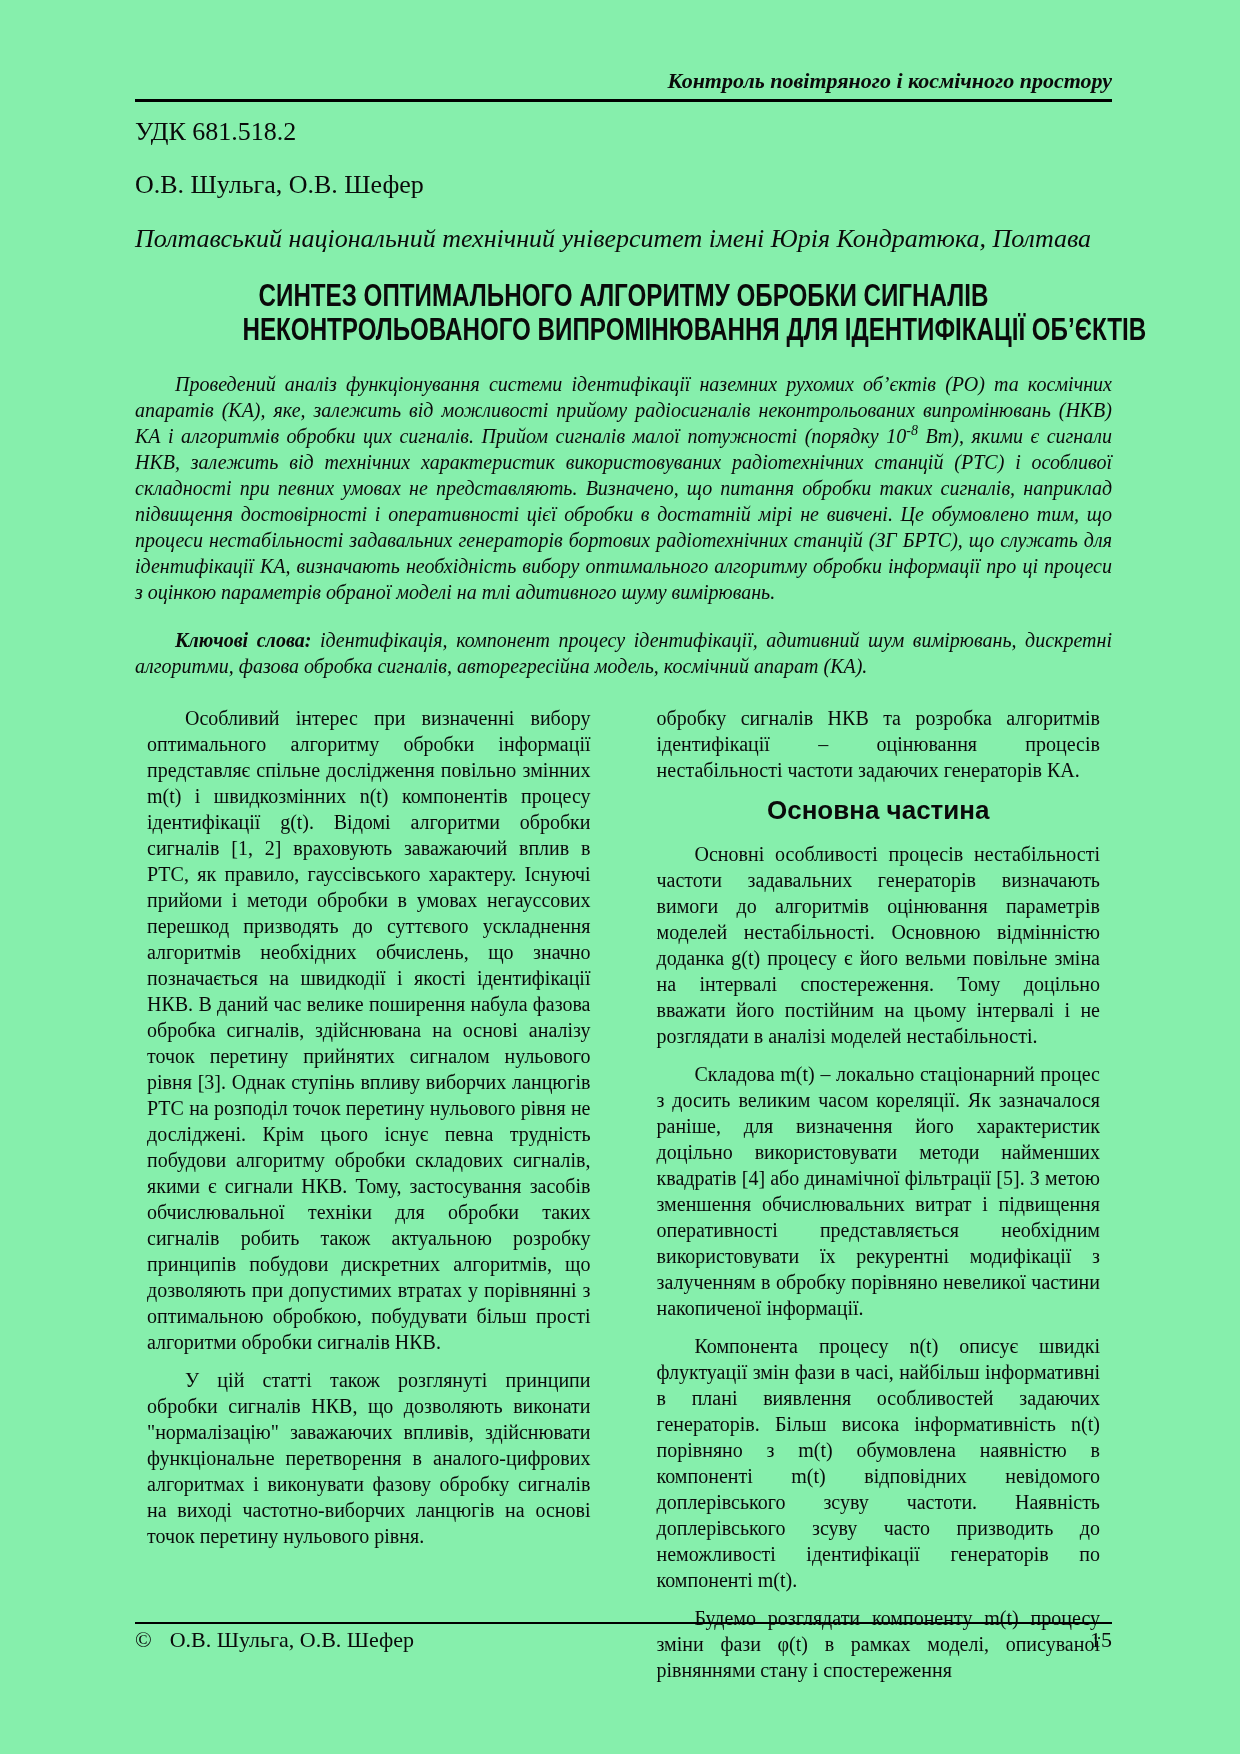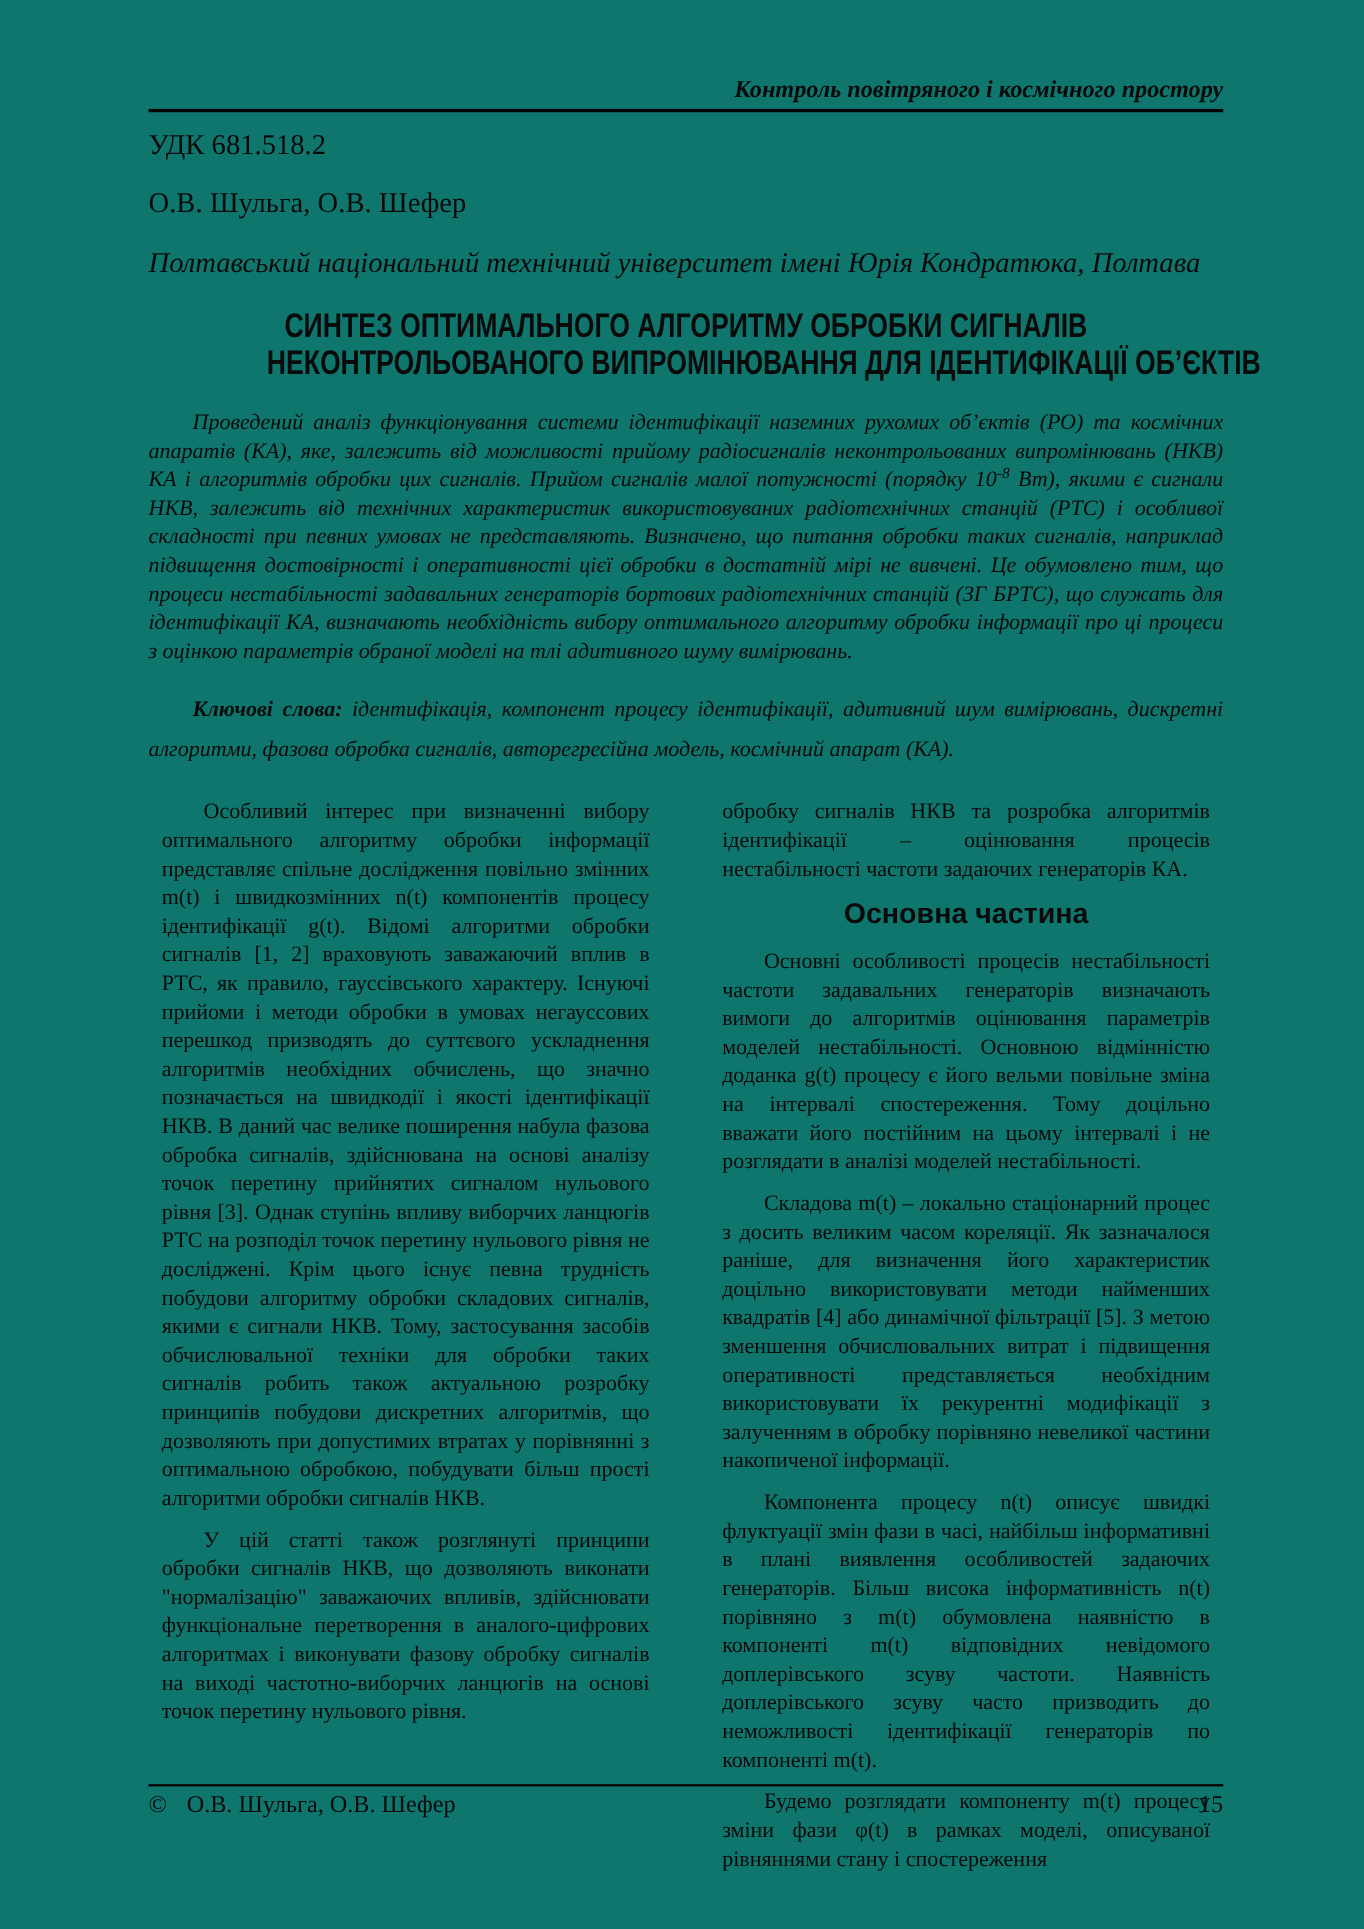--- a/index.html
+++ b/index.html
@@ -1,21 +1,21 @@
 <!DOCTYPE html>
 <html lang="uk"><head>
 <meta charset="utf-8">
 <style>
   * { box-sizing: border-box; }
   html, body { margin: 0; padding: 0; background: #ffffff; }
   .page {
     position: relative;
     width: 1240px;
     height: 1754px;
-    background: #0f766e;
+    background: #86efac;
     color: #0a0a0a;
     font-family: "Liberation Serif", "DejaVu Serif", serif;
     overflow: hidden;
   }
   .content {
     position: absolute;
     left: 135px;
     top: 0;
     width: 977px;
   }
@@ -55,21 +55,21 @@
     text-align: justify;
     text-indent: 40px;
     hyphens: auto;
     -webkit-hyphens: auto;
   }
   .abstract sup { font-size: 14px; line-height: 0; }
   .keywords {
     margin: 22px 0 0 0;
     font-style: italic;
     font-size: 20px;
-    line-height: 36px;
+    line-height: 26px;
     text-align: justify;
     text-indent: 40px;
     hyphens: auto;
     -webkit-hyphens: auto;
   }
   .keywords .label { font-weight: bold; }
   .columns {
     margin-top: 14px;
     display: flex;
     gap: 42px;

